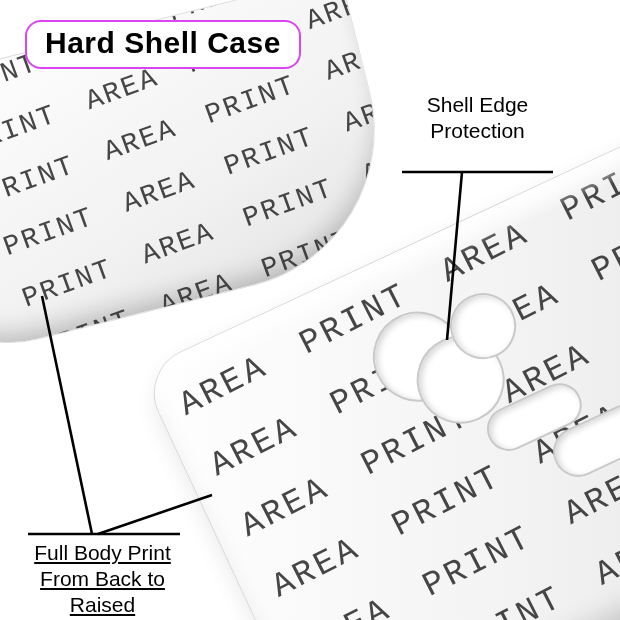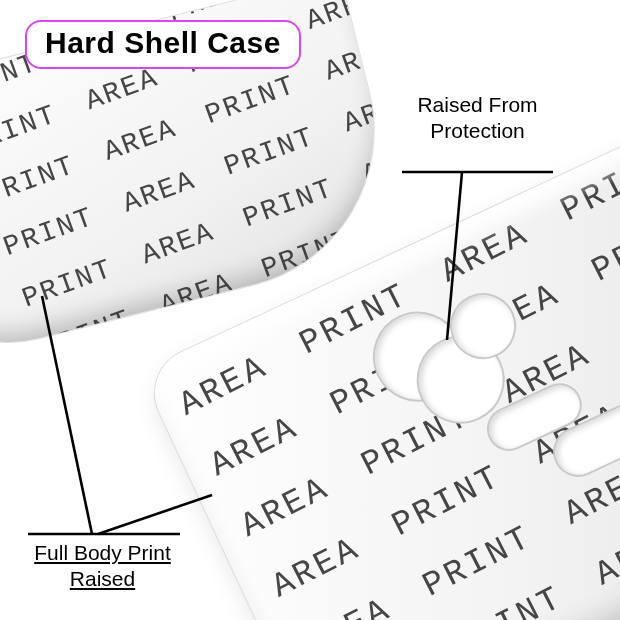--- a/index.html
+++ b/index.html
@@ -97,22 +97,23 @@
       <line x1="462" y1="172" x2="447" y2="340"></line>
       <line x1="28" y1="534" x2="180" y2="534"></line>
       <line x1="92" y1="534" x2="42" y2="296"></line>
       <line x1="98" y1="534" x2="212" y2="495"></line>
     </g>
   </svg>
 
   <div class="title-badge">Hard Shell Case</div>
 
   <div class="callout callout-camera">
-    <span>Raised From</span>
+    <span>Shell Edge</span>
     <span>Protection</span>
   </div>
 
   <div class="callout callout-fullbody">
     <span>Full Body Print</span>
+    <span>From Back to</span>
     <span>Raised</span>
   </div>
 
 </div>
 
 </body></html>

